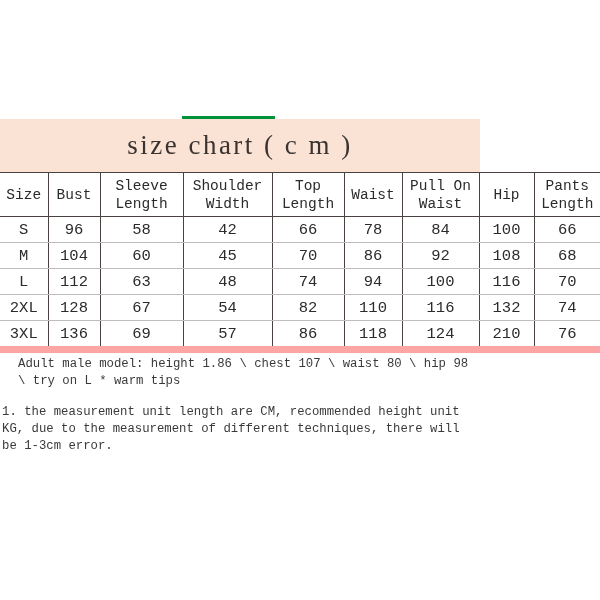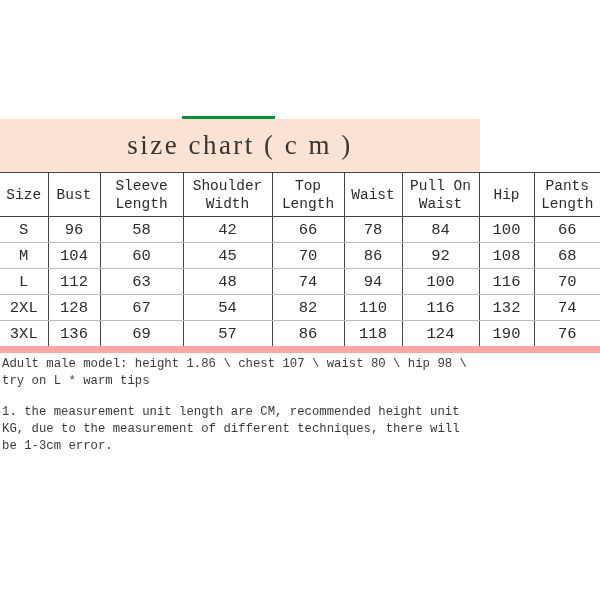--- a/index.html
+++ b/index.html
@@ -113,21 +113,21 @@
     background: #ffffff;
   }
   .note-block {
     font-family: "Liberation Mono", "DejaVu Sans Mono", monospace;
     font-size: 12.3px;
     line-height: 17px;
     color: #3a3a3a;
     white-space: pre-wrap;
     word-break: normal;
   }
-  .note-model { margin: 0 0 14px 0; }
+  .note-model { margin: 0 0 14px 16px; }
   .note-item  { margin: 0; }
 
   
   .bottom-filler {
     background: #ffffff;
     flex: 1 1 auto;
   }
 </style>
 </head>
 <body>
@@ -220,21 +220,21 @@
         <td>74</td>
       </tr>
       <tr>
         <td>3XL</td>
         <td>136</td>
         <td>69</td>
         <td>57</td>
         <td>86</td>
         <td>118</td>
         <td>124</td>
-        <td>190</td>
+        <td>210</td>
         <td>76</td>
       </tr>
     </tbody>
   </table>
 
   <div class="notes">
     <p class="note-block note-model">Adult male model: height 1.86 \ chest 107 \ waist 80 \ hip 98 \ try on L * warm tips</p>
     <p class="note-block note-item">1. the measurement unit length are CM, recommended height unit KG, due to the measurement of different techniques, there will be 1-3cm error.</p>
   </div>
 

